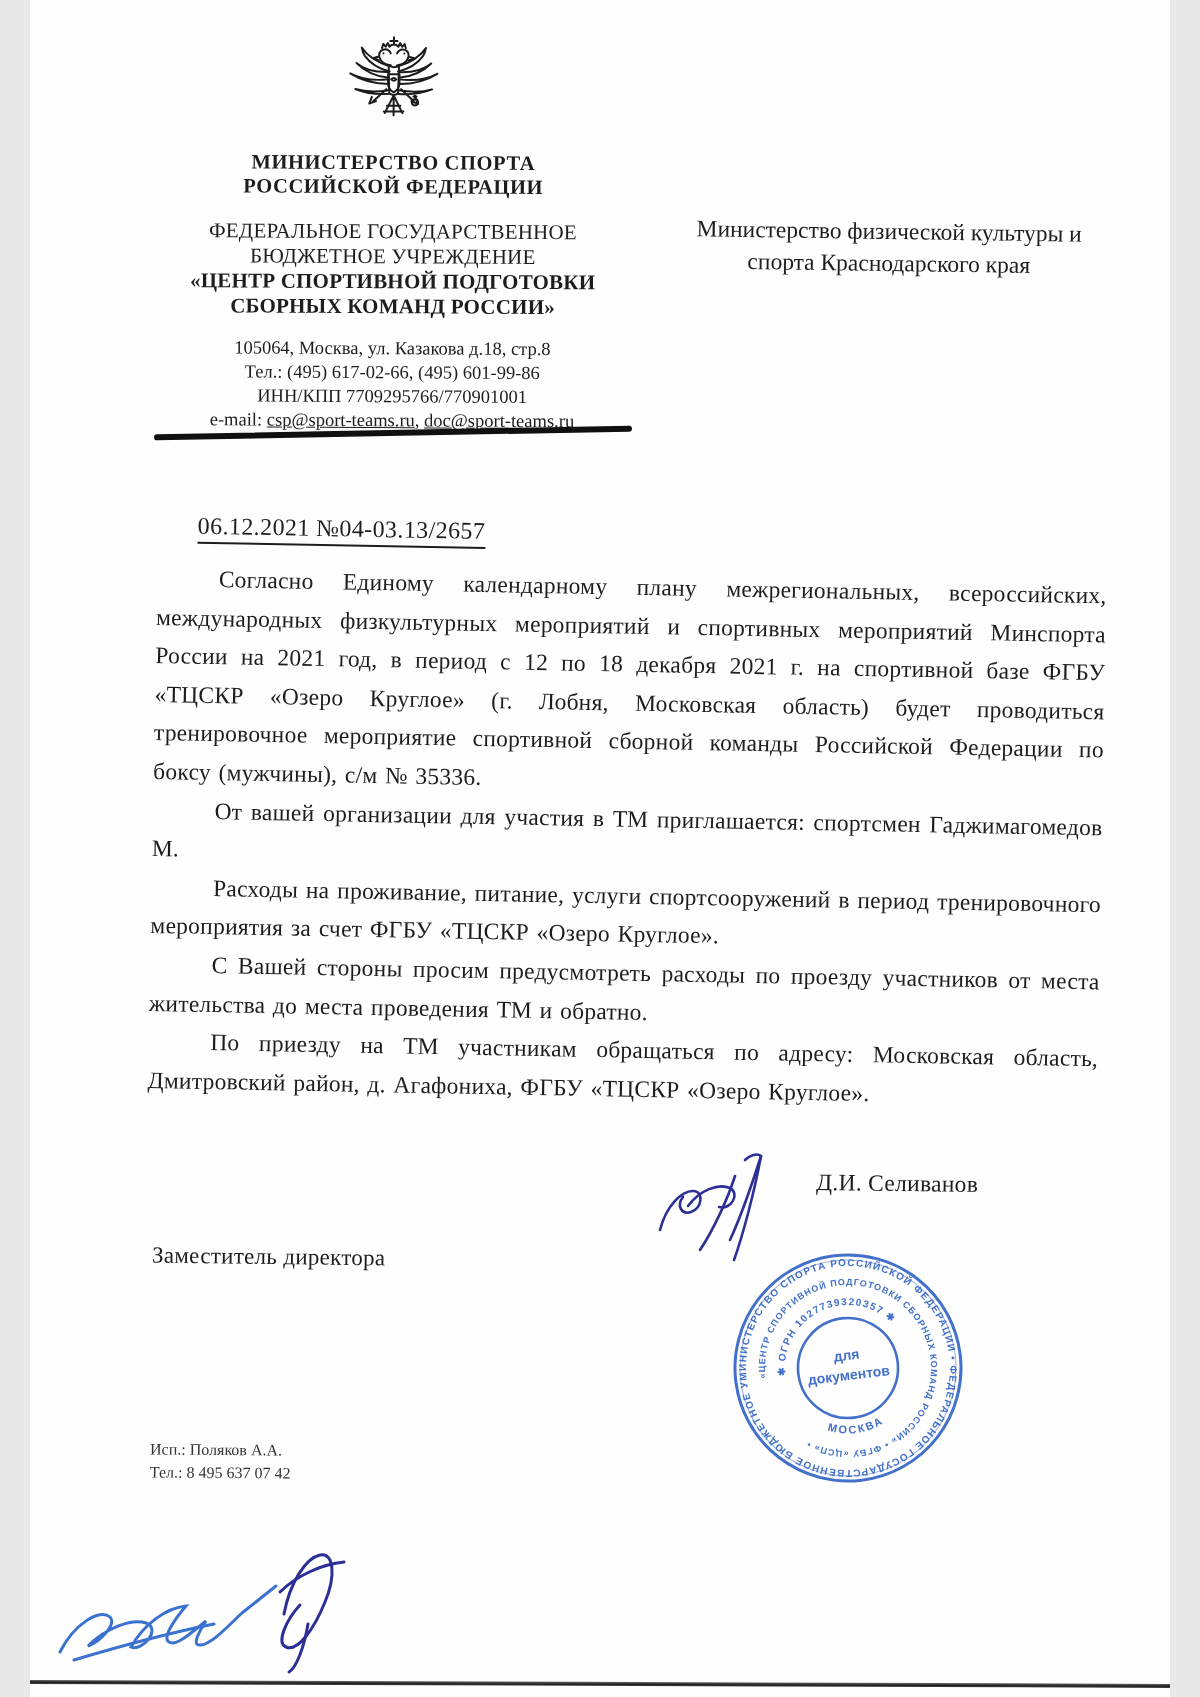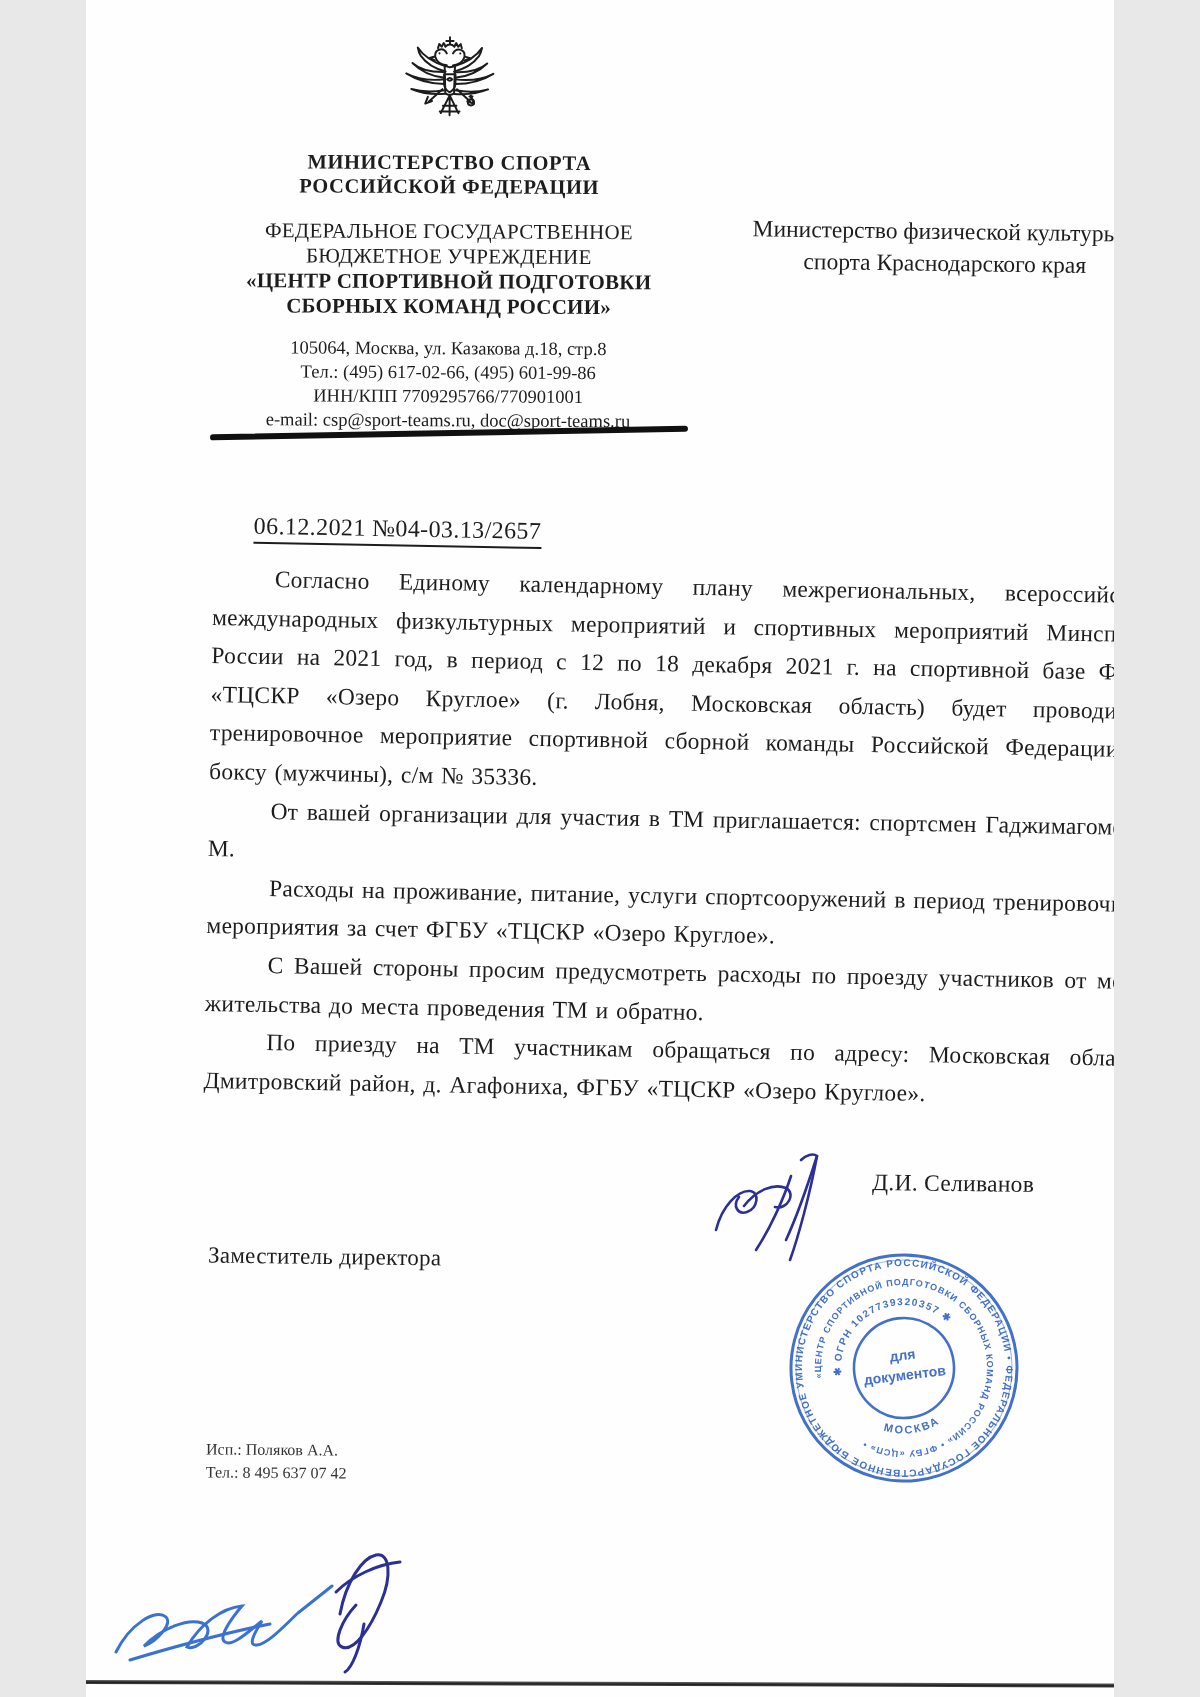--- a/index.html
+++ b/index.html
@@ -1,31 +1,31 @@
 <!DOCTYPE html>
 <html><head>
 <meta charset="utf-8">
 <style>
   html,body{margin:0;padding:0;background:#e8e8e8;}
   .page{
-    position:relative;width:1028px;height:1697px;margin:0 auto;
+    position:relative;width:1140px;height:1697px;margin:0 auto;
     background:#fefefe;overflow:hidden;
     font-family:"Liberation Serif",serif;color:#1d1d1d;
   }
   
   .letterhead{
     position:absolute;left:126px;top:34px;width:476px;text-align:center;
     transform:rotate(.3deg);transform-origin:top left;
   }
   .emblem{display:block;margin:0 auto 6px auto;}
   .ministry{font-weight:bold;font-size:20.5px;line-height:23.5px;letter-spacing:.6px;}
   .org-block{margin-top:21px;font-size:21px;line-height:25px;letter-spacing:.2px;}
   .org-bold{font-weight:bold;}
   .addr-block{margin-top:17px;font-size:18.5px;line-height:24px;}
-  .email-link{}
+  .email-link{text-decoration:underline;}
   .head-rule{
     position:absolute;left:124px;top:430px;width:478px;height:6px;
     background:#101010;border-radius:3px;transform:rotate(-1.05deg);
   }
   
   .recipient{
     position:absolute;left:626px;top:216px;width:466px;text-align:center;
     font-size:23.5px;line-height:31.5px;transform:rotate(.8deg);
   }
   

